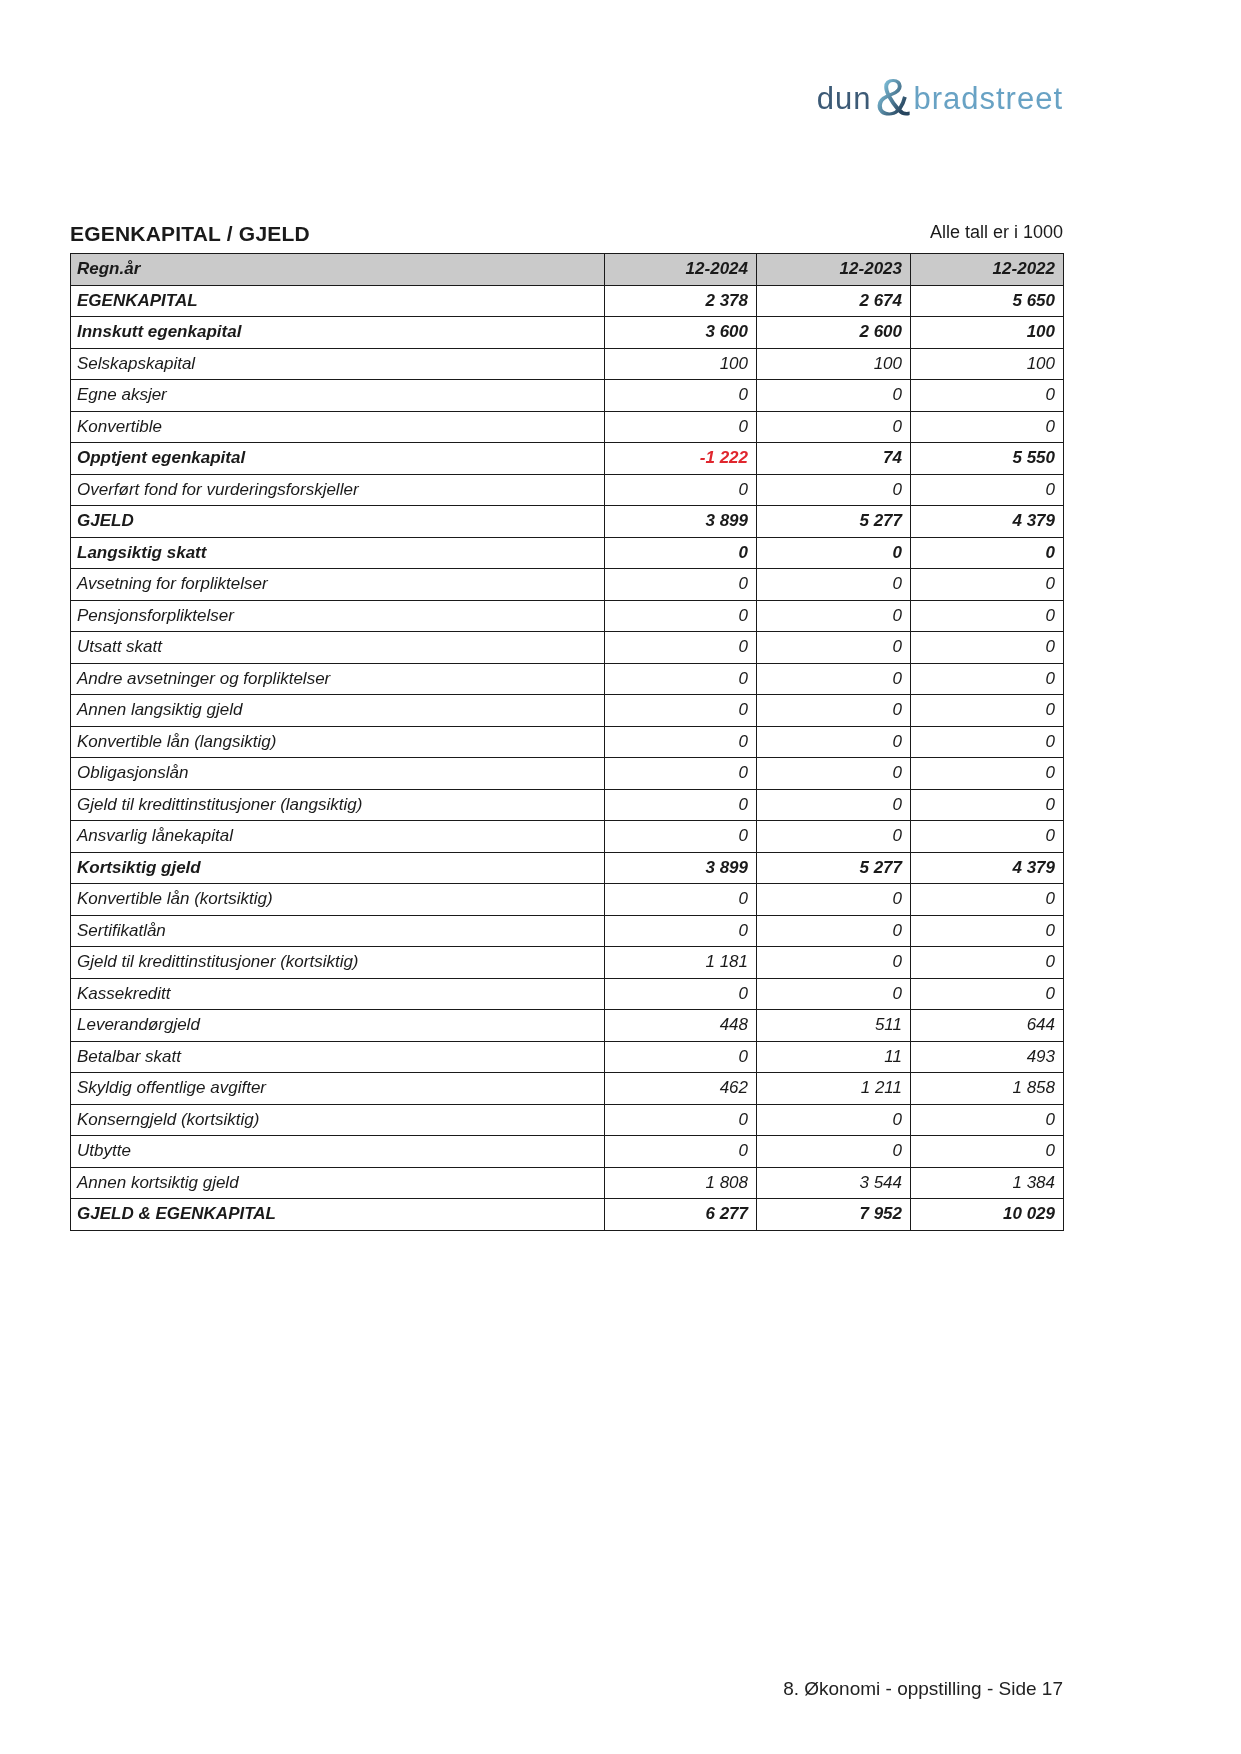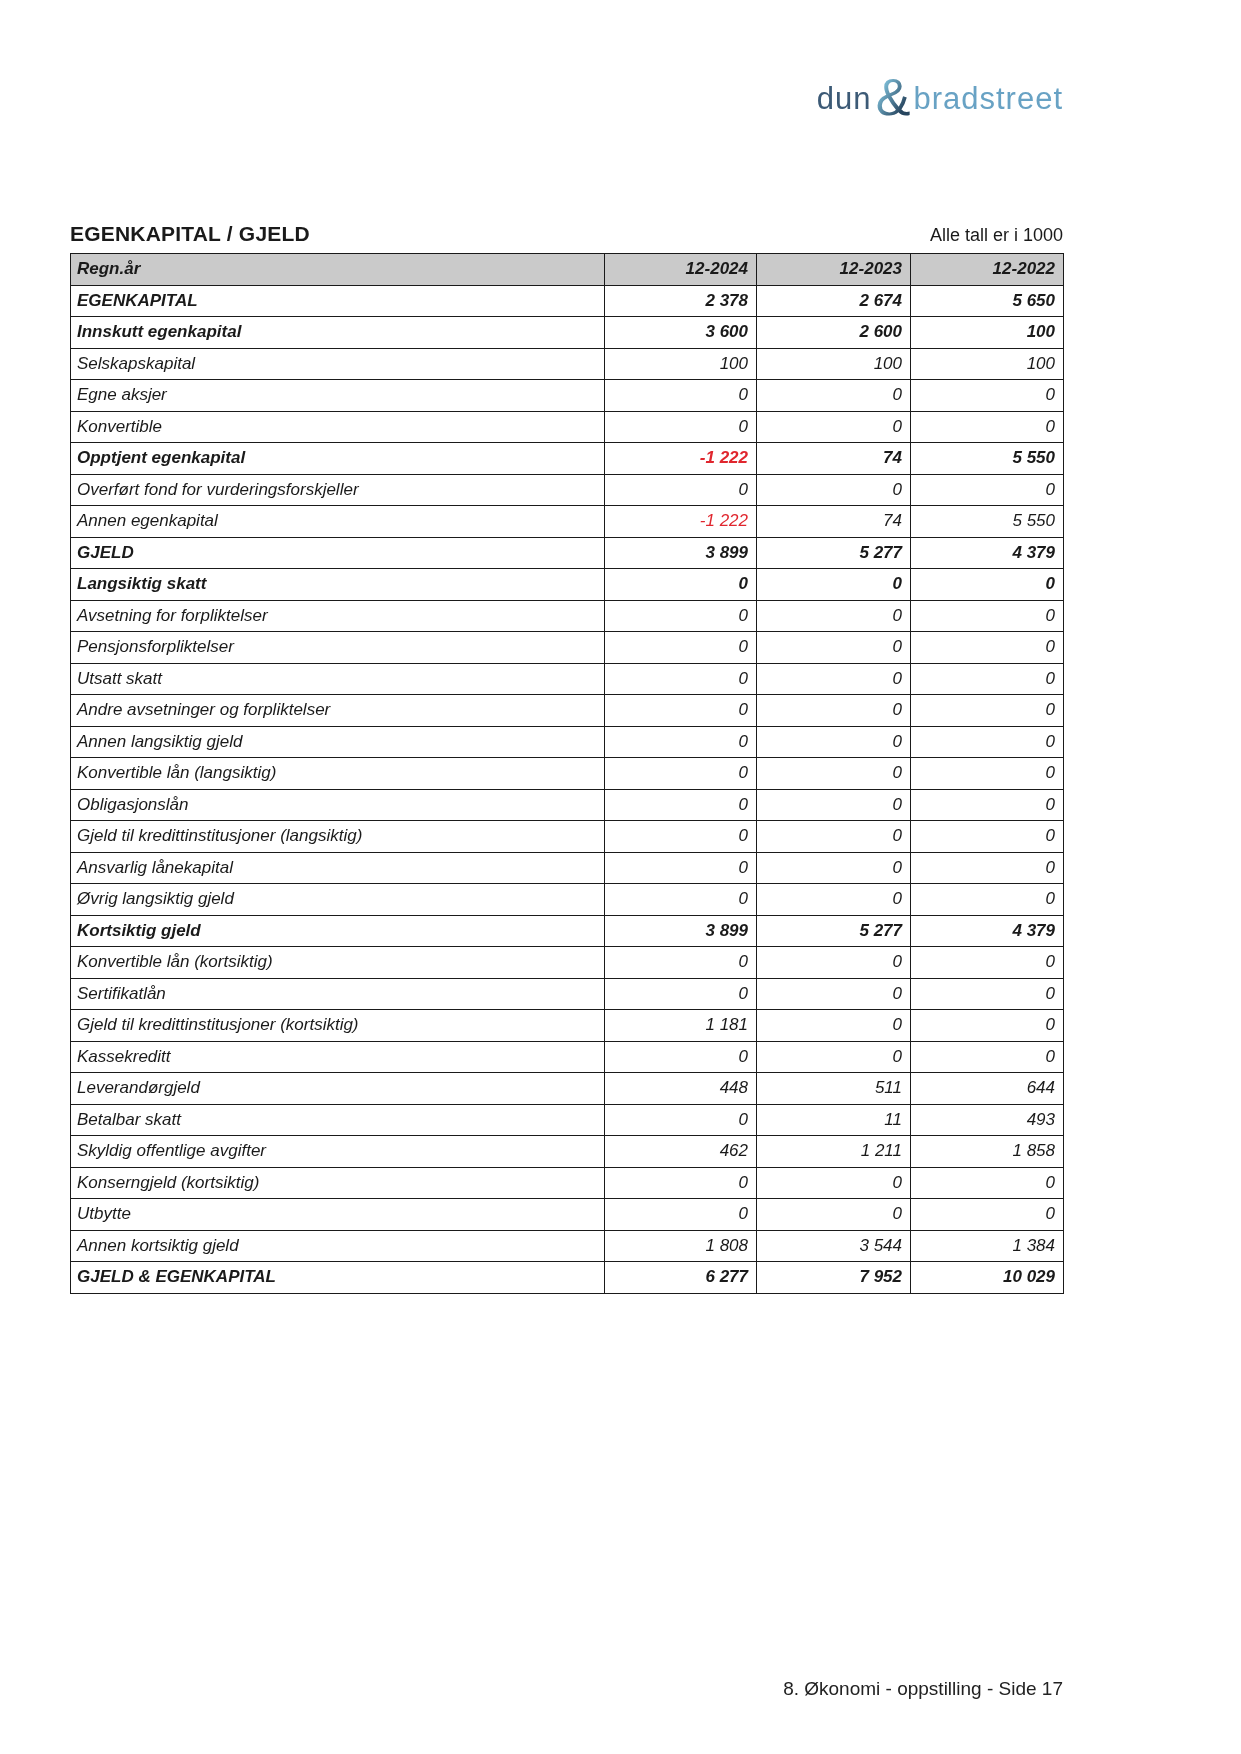--- a/index.html
+++ b/index.html
@@ -50,21 +50,20 @@
     font-weight:400;
     color:var(--logo-light);
     letter-spacing:1px;
   }
   
   .title-row{
     position:absolute;
     top:222px;left:70px;right:178px;
     display:flex;
     justify-content:space-between;
-    align-items:flex-end;
   }
   .title-row h1{
     margin:0;
     font-size:21px;
     font-weight:bold;
     letter-spacing:0.2px;
   }
   .units-note{
     font-size:18px;
     font-weight:400;
@@ -188,26 +187,20 @@
           <td class="num neg">-1 222</td>
           <td class="num">74</td>
           <td class="num">5 550</td>
         </tr>
         <tr>
           <td class="lbl">Overført fond for vurderingsforskjeller</td>
           <td class="num">0</td>
           <td class="num">0</td>
           <td class="num">0</td>
         </tr>
-        <tr>
-          <td class="lbl">Annen egenkapital</td>
-          <td class="num neg">-1 222</td>
-          <td class="num">74</td>
-          <td class="num">5 550</td>
-        </tr>
         <tr class="bold">
           <td class="lbl">GJELD</td>
           <td class="num">3 899</td>
           <td class="num">5 277</td>
           <td class="num">4 379</td>
         </tr>
         <tr class="bold">
           <td class="lbl">Langsiktig skatt</td>
           <td class="num">0</td>
           <td class="num">0</td>
@@ -260,26 +253,20 @@
           <td class="num">0</td>
           <td class="num">0</td>
           <td class="num">0</td>
         </tr>
         <tr>
           <td class="lbl">Ansvarlig lånekapital</td>
           <td class="num">0</td>
           <td class="num">0</td>
           <td class="num">0</td>
         </tr>
-        <tr>
-          <td class="lbl">Øvrig langsiktig gjeld</td>
-          <td class="num">0</td>
-          <td class="num">0</td>
-          <td class="num">0</td>
-        </tr>
         <tr class="bold">
           <td class="lbl">Kortsiktig gjeld</td>
           <td class="num">3 899</td>
           <td class="num">5 277</td>
           <td class="num">4 379</td>
         </tr>
         <tr>
           <td class="lbl">Konvertible lån (kortsiktig)</td>
           <td class="num">0</td>
           <td class="num">0</td>

